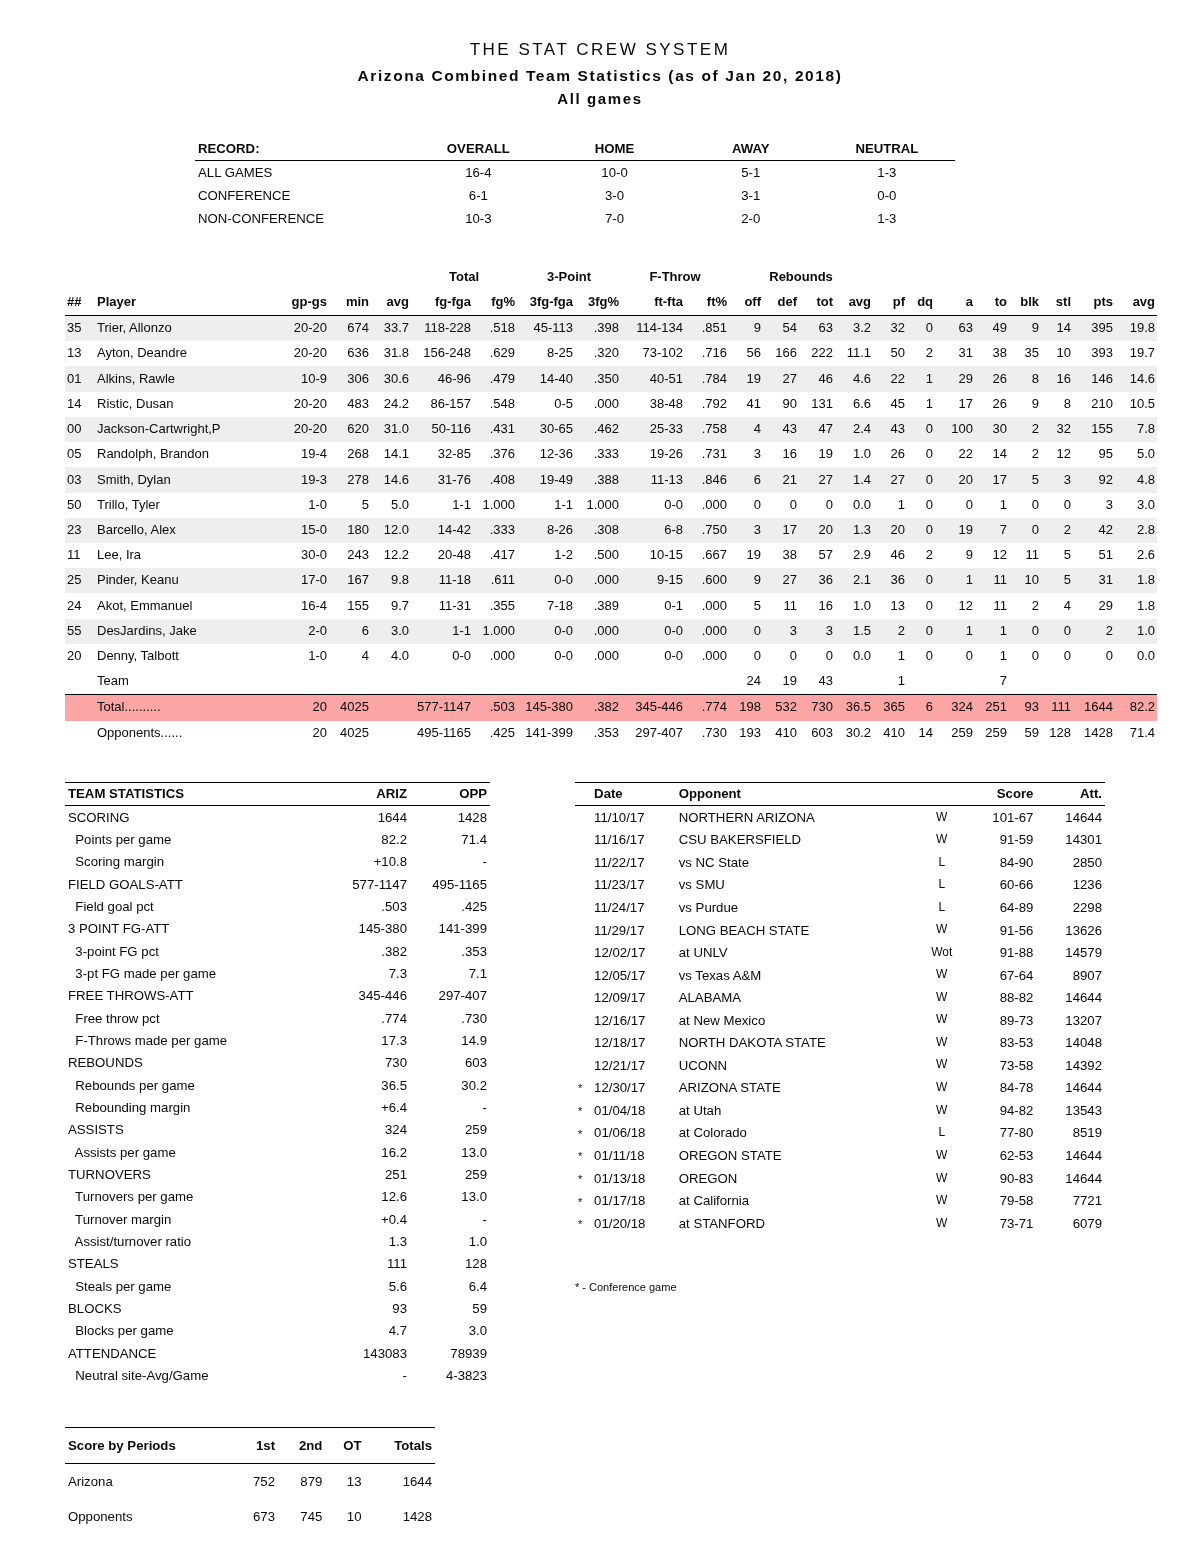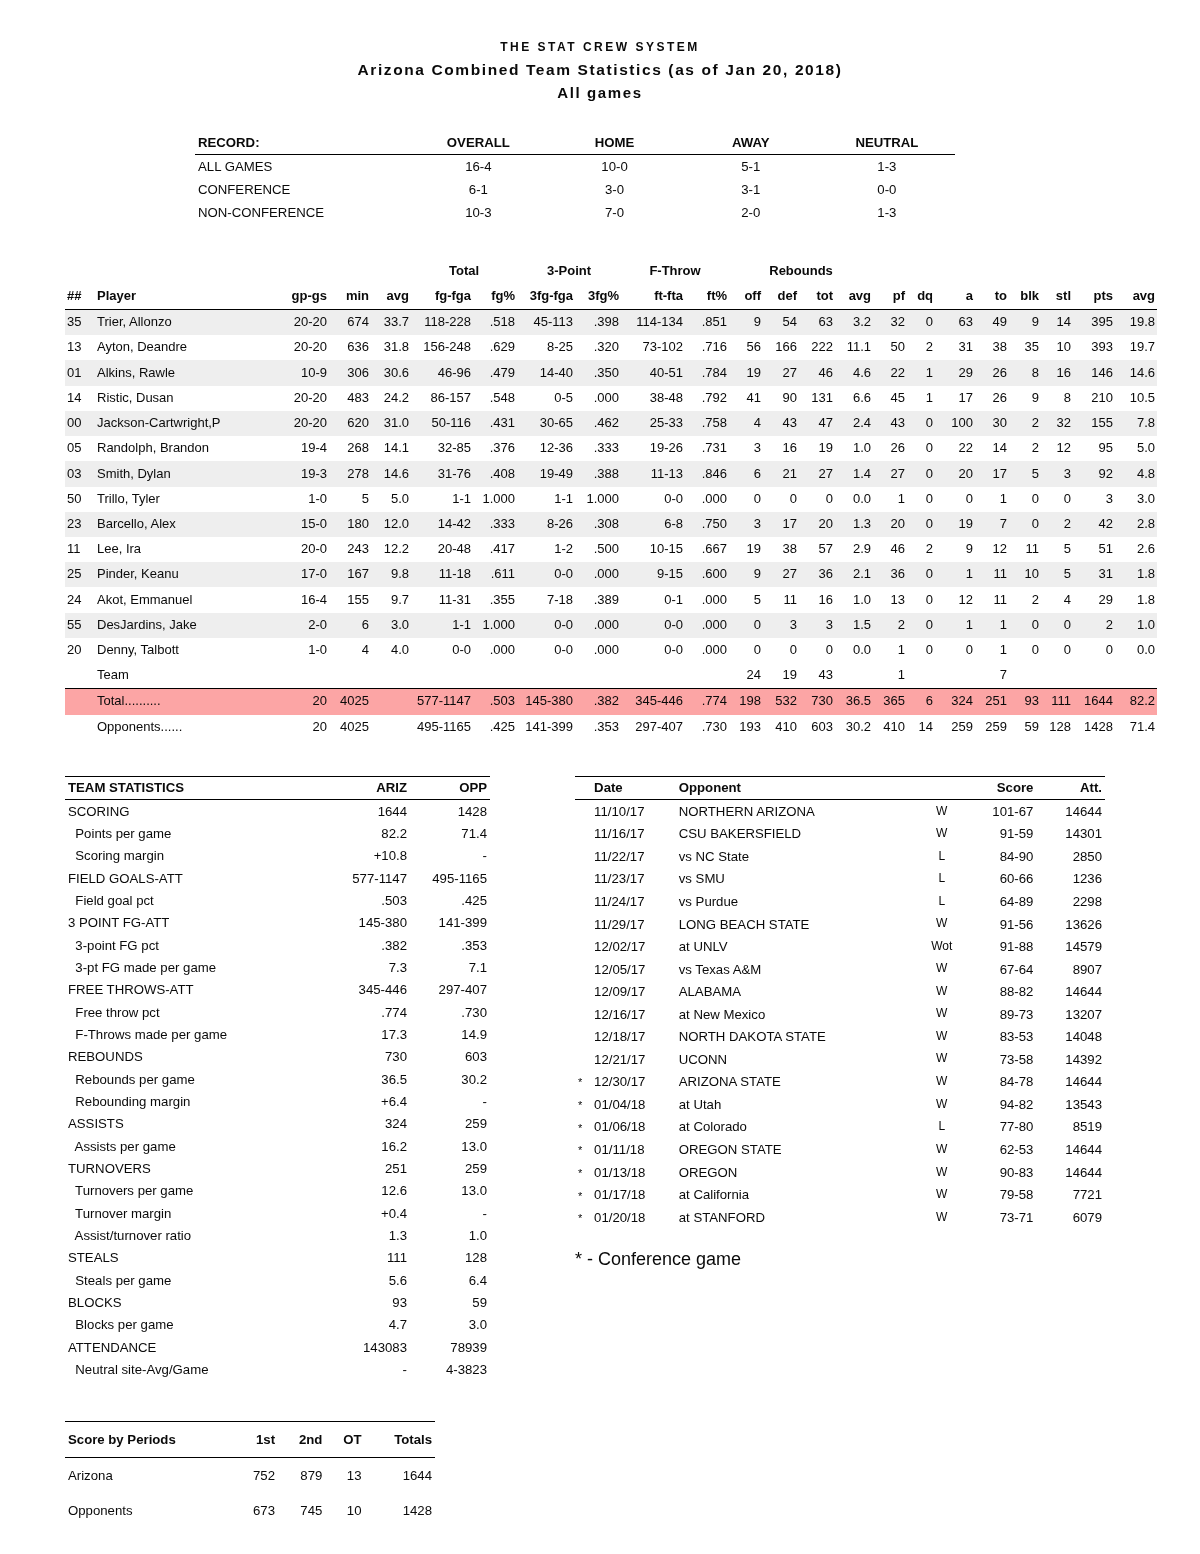--- a/index.html
+++ b/index.html
@@ -8,21 +8,21 @@
     width: 1200px;
     min-height: 1554px;
     background: #ffffff;
     color: #0a0a0a;
     font-family: "Liberation Sans", "DejaVu Sans", sans-serif;
   }
   .page { padding: 40px 65px 30px 65px; }
 
   
   .doc-header { text-align: center; margin-bottom: 30px; }
-  .doc-title    { font-size: 12px;   font-weight: 700; letter-spacing: 2.5px; margin: 0 0 7px 0; }
+  .doc-title    { font-size: 17px;   font-weight: 400; letter-spacing: 2.5px; margin: 0 0 7px 0; }
   .doc-subtitle { font-size: 15.5px; font-weight: 700; letter-spacing: 1.6px; margin: 0 0 5px 0; }
   .doc-scope    { font-size: 15px;   font-weight: 700; letter-spacing: 1.6px; margin: 0; }
 
   
   table { border-collapse: collapse; }
   th, td { padding: 2px 3px; font-size: 13.2px; line-height: 1.45; }
   thead th { font-weight: 700; }
 
   
   .record-table { margin-left: 130px; width: 760px; }
@@ -67,21 +67,21 @@
   
   .games { width: 100%; table-layout: fixed; }
   .games thead th { border-top: 1px solid #000; border-bottom: 1px solid #000; }
   .games th, .games td { padding: 1.7px 3px; font-size: 13.2px; overflow: hidden; white-space: nowrap; }
   .games th { text-align: left; }
   .games td:nth-child(1) { font-size: 11px; vertical-align: top; padding-top: 5px; }
   .games td:nth-child(4) { text-align: center; font-size: 12px; }
   .games th:nth-child(5), .games td:nth-child(5) { text-align: right; }
   .games th:nth-child(6), .games td:nth-child(6) { text-align: right; }
 
-  .footnote { margin-top: 20px; font-size: 18px; }
+  .footnote { margin-top: 46px; font-size: 11px; }
 </style>
 </head>
 <body>
 
 <div class="page">
 
   <div class="doc-header">
     <div class="doc-title">THE STAT CREW SYSTEM</div>
     <div class="doc-subtitle">Arizona Combined Team Statistics (as of Jan 20, 2018)</div>
     <div class="doc-scope">All games</div>
@@ -405,21 +405,21 @@
           <td>19</td>
           <td>7</td>
           <td>0</td>
           <td>2</td>
           <td>42</td>
           <td>2.8</td>
         </tr>
         <tr>
           <td>11</td>
           <td>Lee, Ira</td>
-          <td>20-0</td>
+          <td>30-0</td>
           <td>243</td>
           <td>12.2</td>
           <td>20-48</td>
           <td>.417</td>
           <td>1-2</td>
           <td>.500</td>
           <td>10-15</td>
           <td>.667</td>
           <td>19</td>
           <td>38</td>

